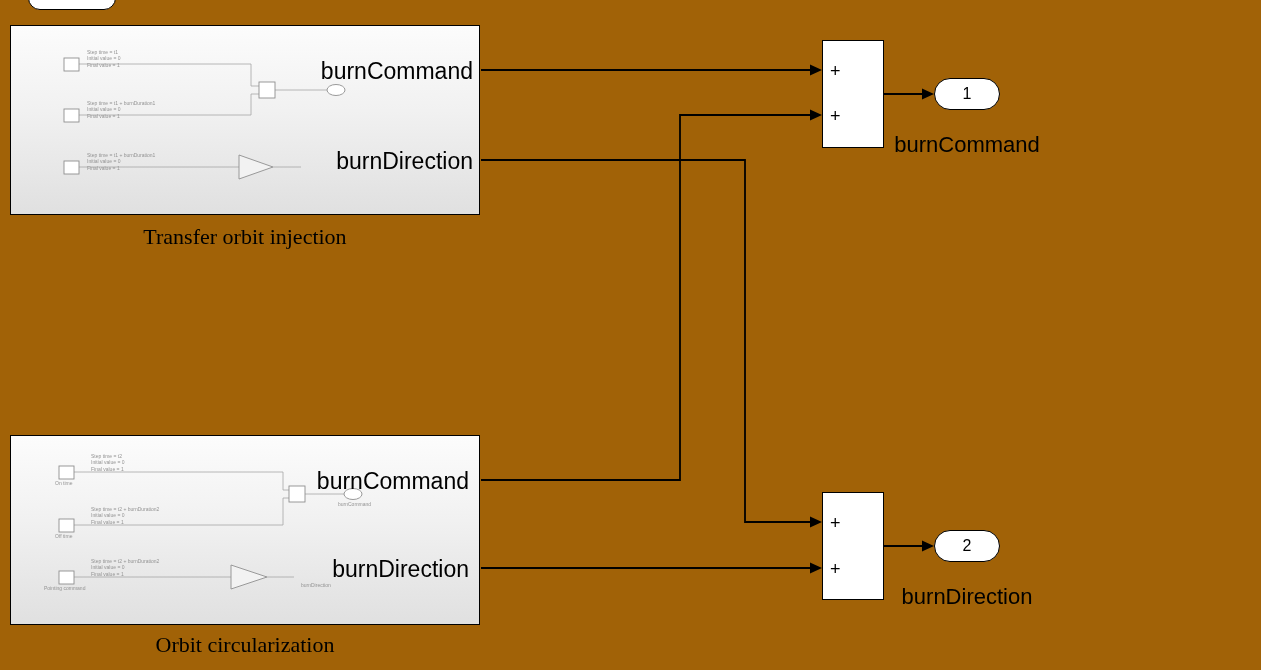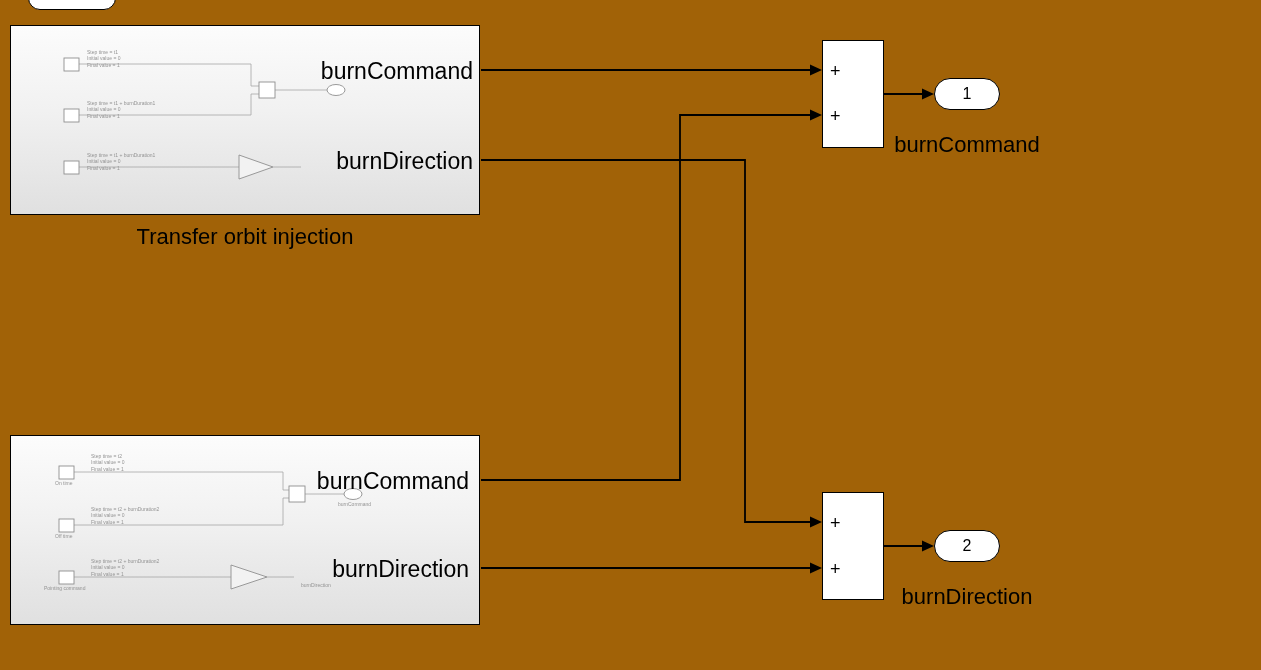--- a/index.html
+++ b/index.html
@@ -10,21 +10,21 @@
   .subsystem{position:absolute;left:10px;width:470px;height:190px;box-sizing:border-box;
              border:1.5px solid #000;overflow:hidden;
              background:linear-gradient(180deg,#fcfcfc 0%,#f1f1f1 45%,#e0e0e0 100%);}
   .subsystem.top{top:25px;}
   .subsystem.bottom{top:435px;}
   .mini-svg{position:absolute;left:0;top:0;}
   .mini-text{position:absolute;font-size:5px;line-height:1.25;color:#949494;white-space:pre-line;}
   .mini-label{position:absolute;font-size:5px;line-height:1.1;color:#949494;white-space:nowrap;}
   .big-label{position:absolute;font-size:23px;line-height:26px;color:#000;white-space:nowrap;}
   .block-title{position:absolute;left:10px;width:470px;text-align:center;
-               font-size:22px;line-height:26px;color:#000;}
+               font-size:22px;line-height:26px;color:#000;font-family:Liberation Serif, serif;}
 
   
   .sum{position:absolute;left:822px;width:62px;height:108px;box-sizing:border-box;
        background:#ffffff;border:1.8px solid #000;}
   .sum .sign{position:absolute;left:7px;font-size:18px;line-height:18px;color:#000;}
 
   
   .outport{position:absolute;left:934px;width:66px;height:32px;box-sizing:border-box;
            background:#ffffff;border:1.8px solid #000;border-radius:16px;
            display:flex;align-items:center;justify-content:center;
@@ -104,20 +104,21 @@
 Initial value = 0
 Final value = 1</div>
     <div class="mini-label" style="left:44px;top:45px;">On time</div>
     <div class="mini-label" style="left:44px;top:98px;">Off time</div>
     <div class="mini-label" style="left:33px;top:150px;">Pointing command</div>
     <div class="mini-label" style="left:327px;top:66px;">burnCommand</div>
     <div class="mini-label" style="left:290px;top:147px;">burnDirection</div>
     <div class="big-label" style="right:10px;top:32px;">burnCommand</div>
     <div class="big-label" style="right:10px;top:120px;">burnDirection</div>
   </div>
+  <div class="block-title" style="top:632px;">Orbit circularization</div>
 
   <div class="sum" style="top:40px;">
     <span class="sign" style="top:21px;">+</span>
     <span class="sign" style="top:66px;">+</span>
   </div>
   <div class="sum" style="top:492px;">
     <span class="sign" style="top:21px;">+</span>
     <span class="sign" style="top:67px;">+</span>
   </div>
 

